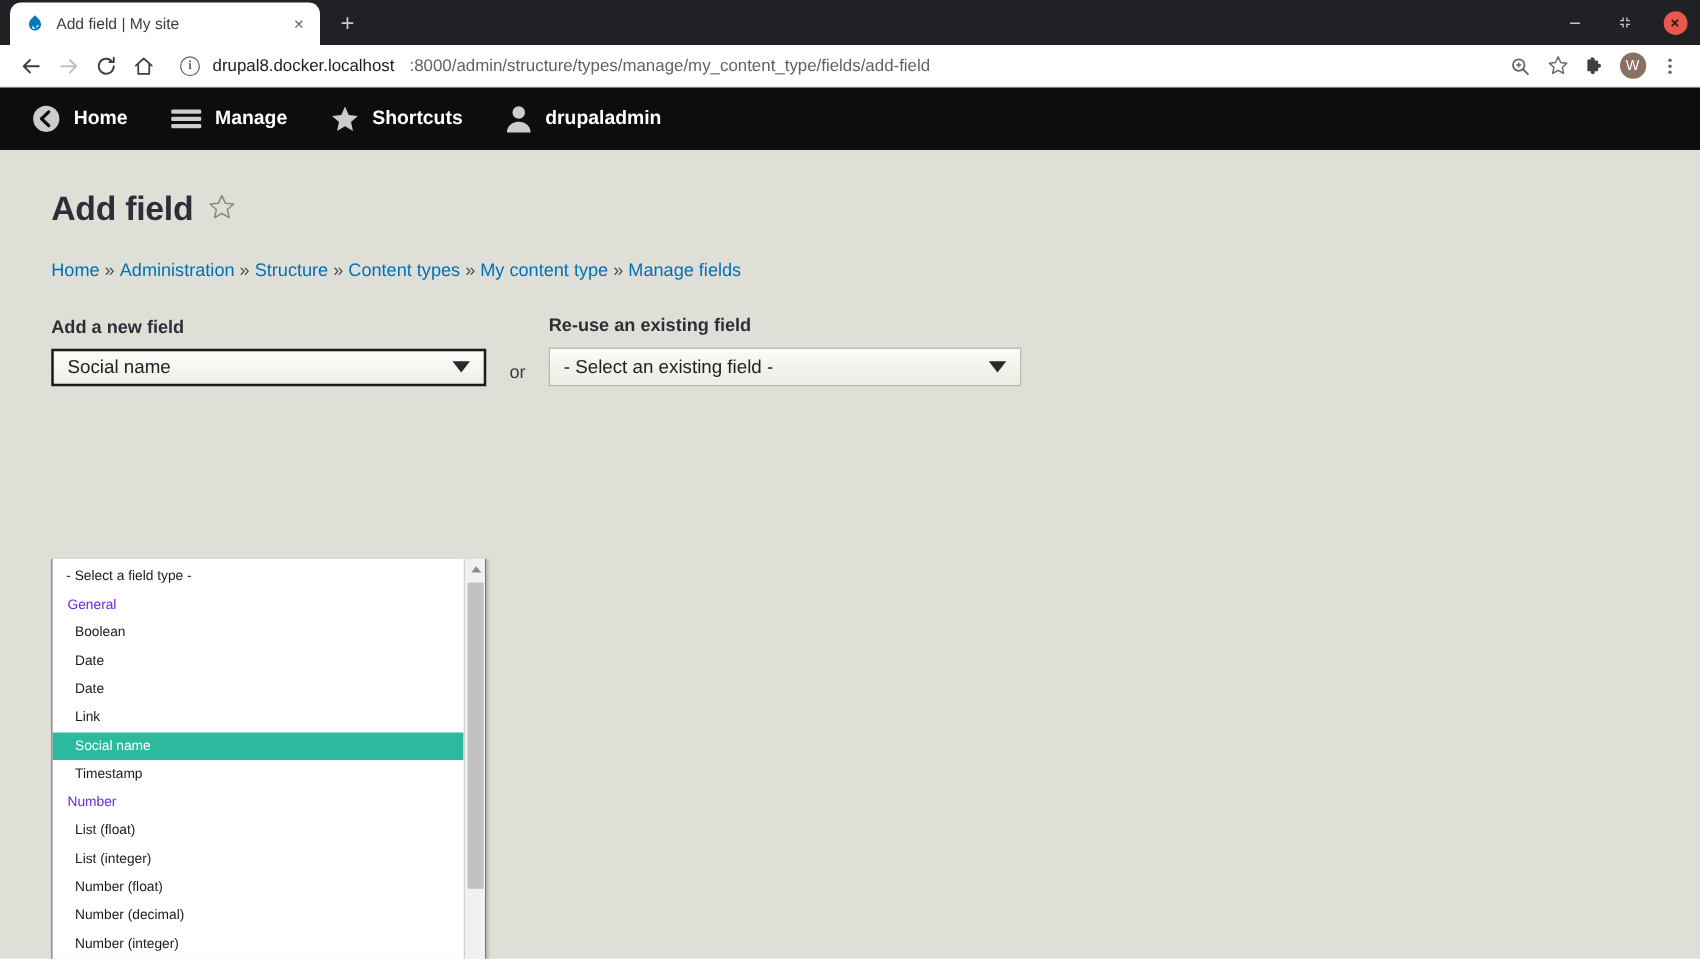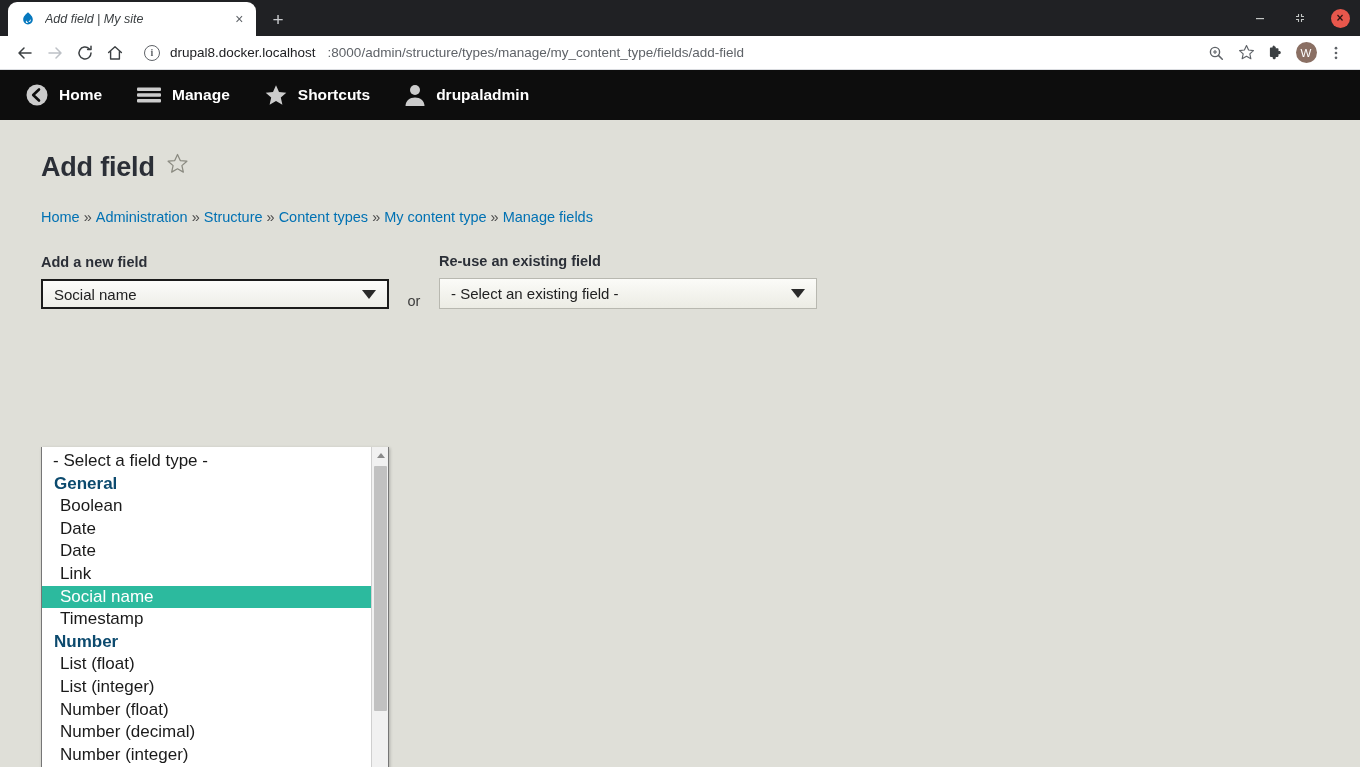--- a/index.html
+++ b/index.html
@@ -18,21 +18,20 @@
     display: flex; align-items: flex-end;
   }
   .tab {
     margin-left: 8px;
     width: 248px; height: 34px;
     background: #ffffff;
     border-radius: 9px 9px 0 0;
     display: flex; align-items: center;
     padding: 0 8px 0 12px;
     position: relative;
-    font-style: italic;
   }
   .tab .favicon {
     width: 16px; height: 16px; flex: 0 0 16px; margin-right: 9px;
     position: relative;
   }
   .tab .favicon svg { display: block; }
   .tab-title {
     font-size: 12.5px; color: #3c4043;
     white-space: nowrap; overflow: hidden; text-overflow: ellipsis;
     flex: 1 1 auto;
@@ -113,37 +112,37 @@
   }
   .at-icon { display: flex; align-items: center; justify-content: center; }
 
   
   .page {
     background: #dfdfd8; width: 1360px;
     height: calc(768px - 36px - 34px - 1px - 50px);
     position: relative; overflow: hidden;
   }
   .page-title-row {
-    display: flex; align-items: flex-start; gap: 11px;
+    display: flex; align-items: center; gap: 11px;
     padding: 32px 0 0 41px;
   }
   .page-title {
     font-size: 27px; font-weight: bold; color: #2b2f37;
     letter-spacing: -0.2px;
   }
   .star-outline { display: block; }
 
   .breadcrumb {
     padding: 26px 0 0 41px; font-size: 14.5px; color: #0071b3;
   }
   .breadcrumb a { color: #0071b3; text-decoration: none; }
   .breadcrumb .sep { color: #4b4b4b; padding: 0 4px; }
 
   .form-area { position: relative; padding: 28px 0 0 41px; }
-  .cols { display: flex; align-items: flex-end; }
+  .cols { display: flex; align-items: center; }
   .col-new { width: 348px; }
   .col-or {
     width: 50px; text-align: center; color: #3b3b3b;
     font-size: 14.5px; padding-top: 34px;
   }
   .col-exist { width: 378px; }
 
   .fl-label {
     font-size: 14.5px; font-weight: bold; color: #2b2f37;
     margin-bottom: 9px; display: block;
@@ -180,25 +179,25 @@
     display: flex;
     overflow: hidden;
     z-index: 30;
     box-shadow: 1px 1px 3px rgba(0,0,0,.22);
   }
   .dd-list {
     flex: 1 1 auto; padding-top: 3px; overflow: hidden;
   }
   .dd-opt {
     height: 22.6px; line-height: 22.6px;
-    font-size: 17px; color: #1a1a1a;
+    font-size: 11px; color: #1a1a1a;
     padding-left: 11px; white-space: nowrap;
   }
   .dd-opt.group {
-    font-weight: bold; color: #0c4a6e; padding-left: 12px;
+    font-weight: normal; color: #6d28d9; padding-left: 12px;
   }
   .dd-opt.child { padding-left: 18px; }
   .dd-opt.selected {
     background: #2cba9e; color: #ffffff;
   }
 
   .dd-scroll {
     width: 17px; flex: 0 0 17px;
     background: #f1f1f1;
     border-left: 1px solid #cfcfcf;

